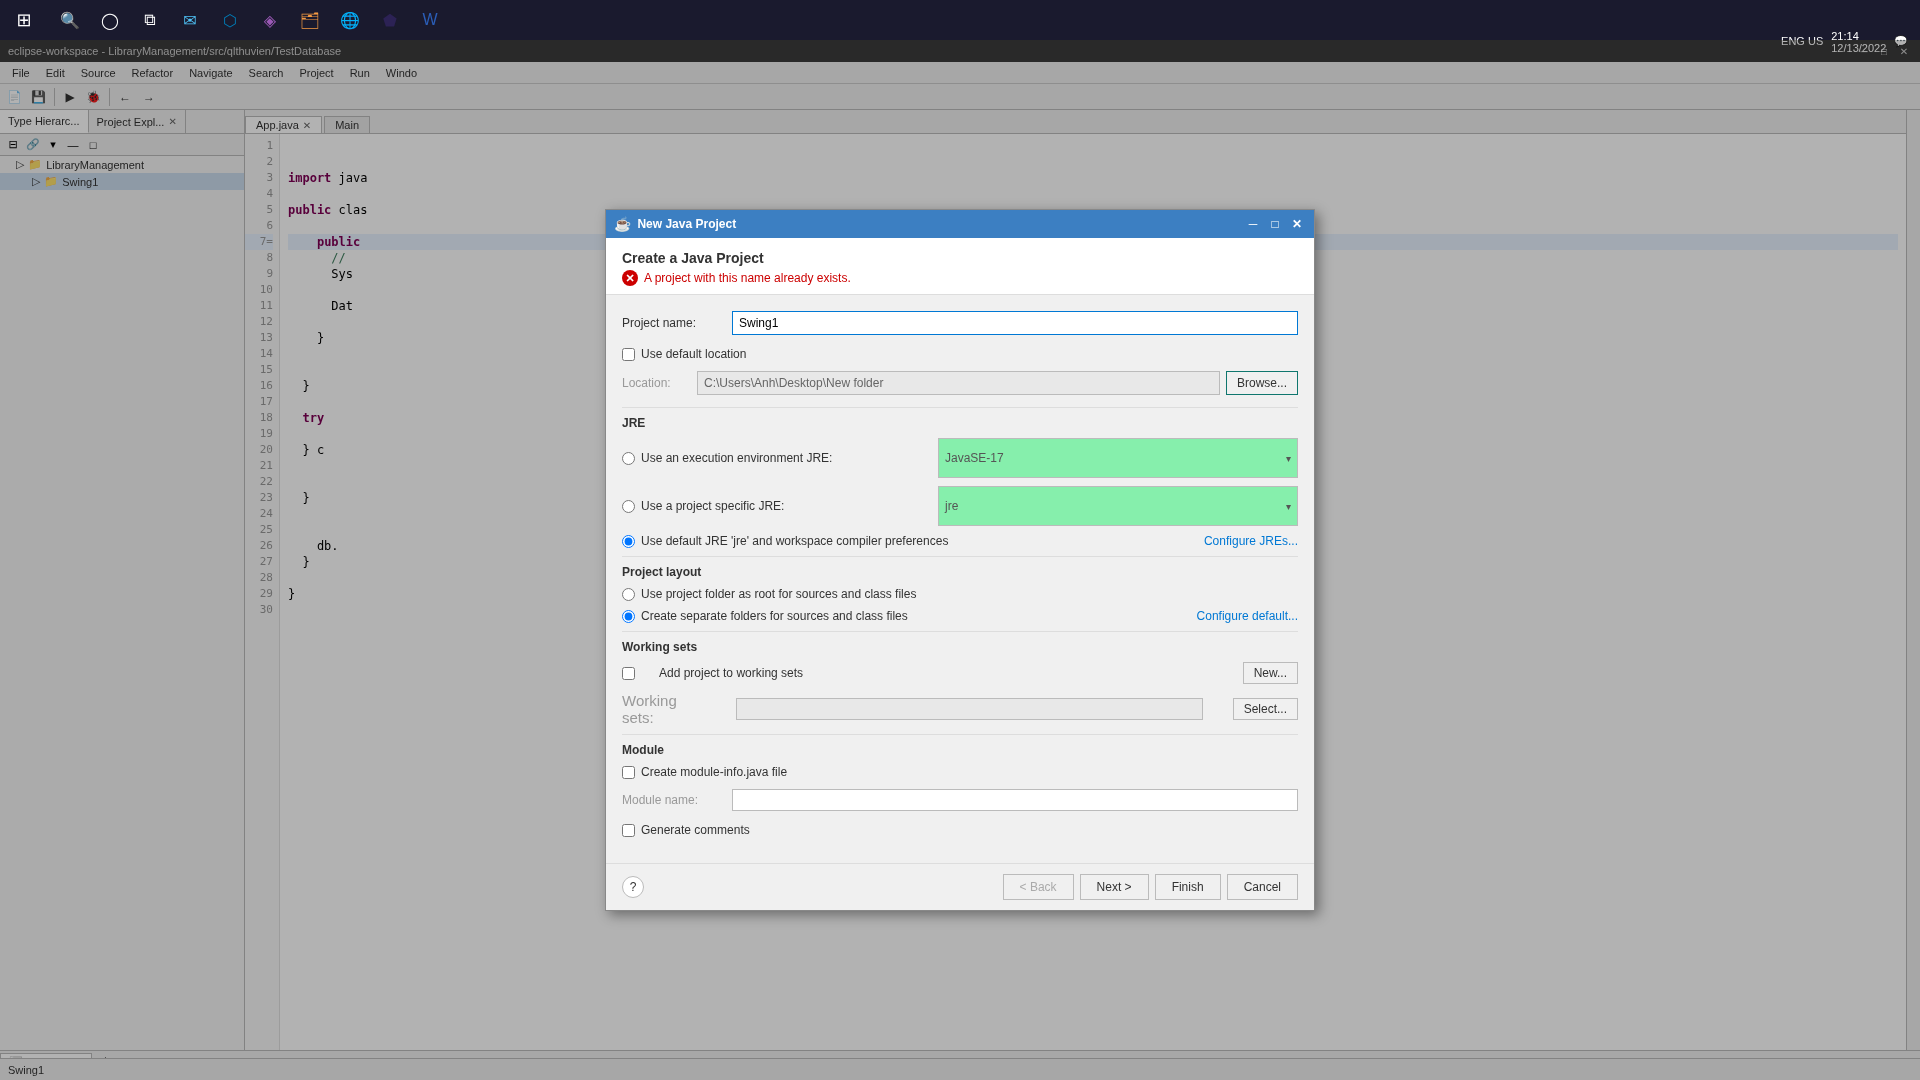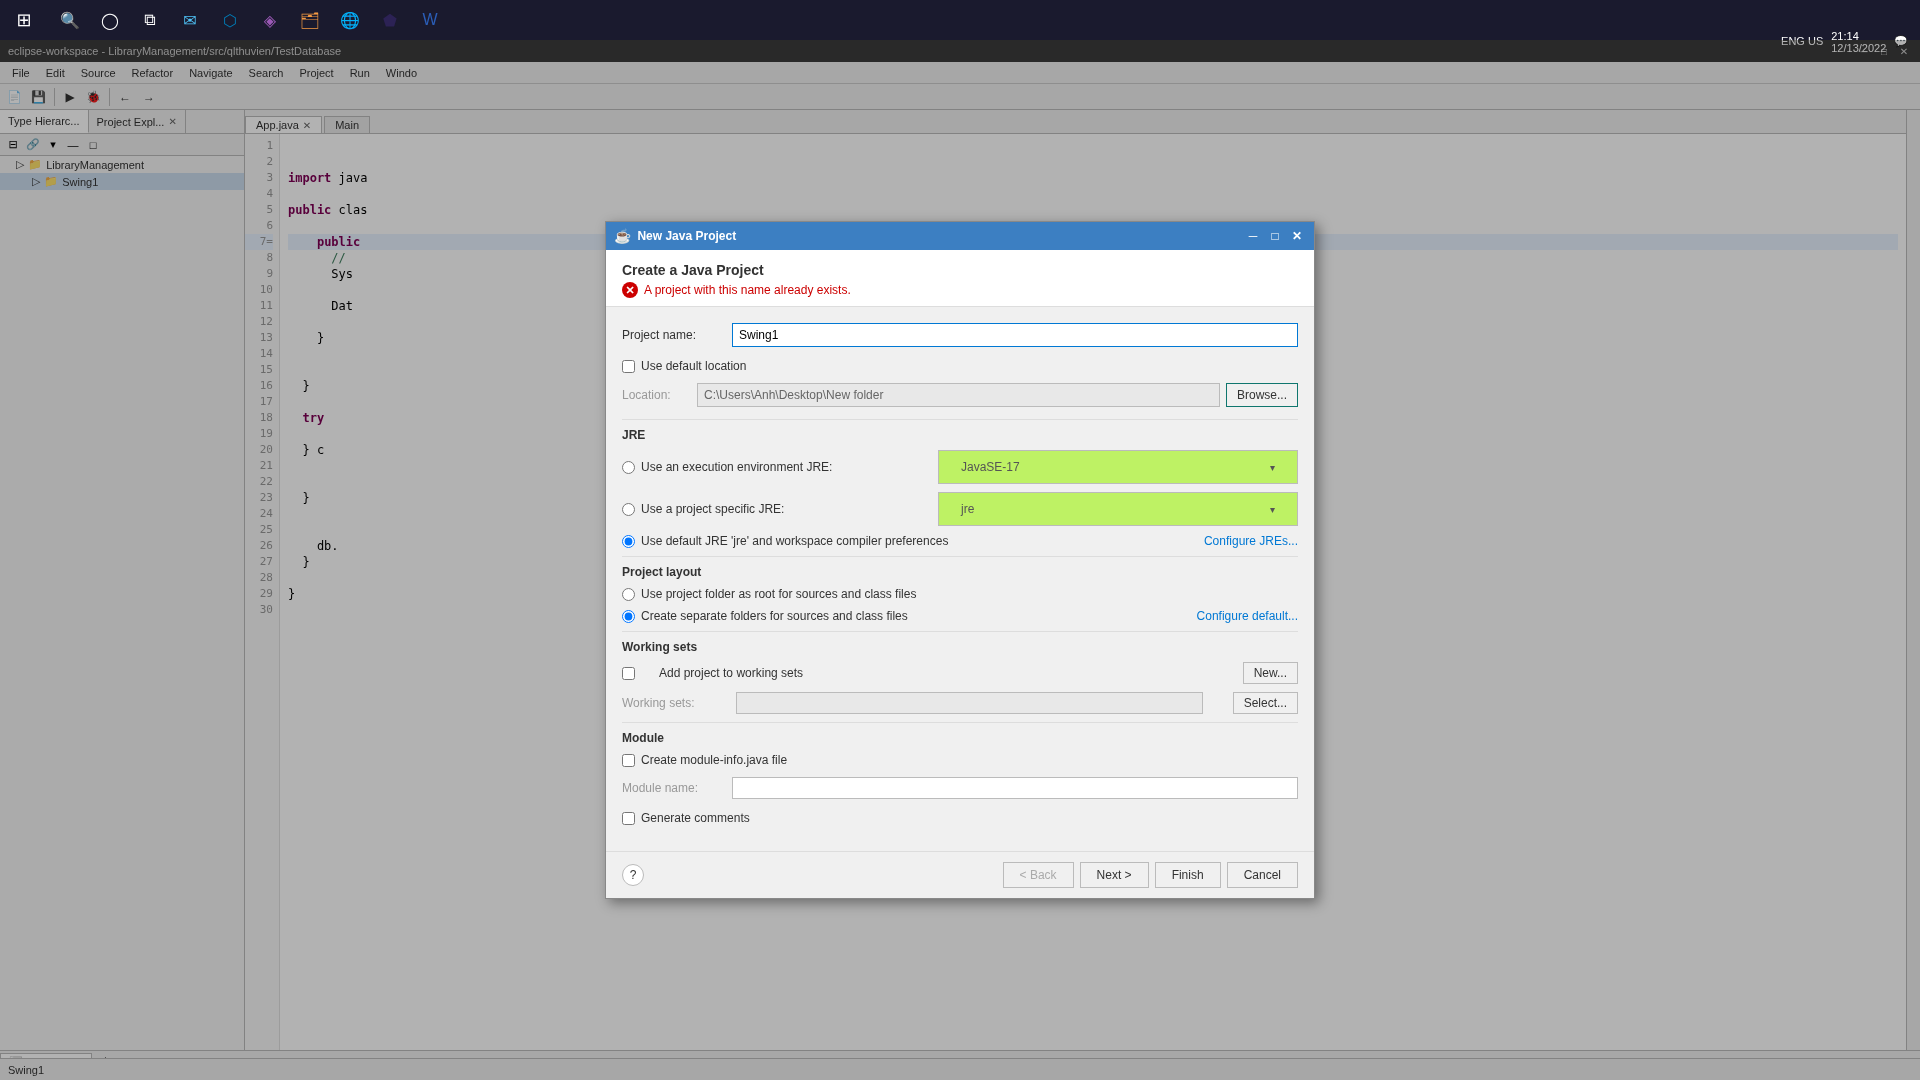--- a/index.html
+++ b/index.html
@@ -304,42 +304,42 @@
     }
 
     .radio-row {
       display: flex; align-items: center; margin-bottom: 8px; gap: 6px;
     }
     .radio-row input[type="radio"] {
       width: 13px; height: 13px; cursor: pointer;
     }
     .radio-label { font-size: 12px; color: #333; flex: 1; }
     .jre-dropdown {
-      width: 360px; height: 34px;
-      border: 1px solid #bbb; background: #bef264;
-      font-size: 12px; padding: 2px 22px; color: #555;
+      width: 360px; height: 40px;
+      border: 1px solid #bbb; background: #86efac;
+      font-size: 12px; padding: 2px 6px; color: #555;
       display: flex; align-items: center; justify-content: space-between;
     }
     .jre-dropdown-arrow { font-size: 10px; color: #555; }
     .configure-link {
       color: #0078d4; font-size: 12px; cursor: pointer; text-decoration: none;
       margin-left: auto;
     }
 
     .divider { height: 1px; background: #ddd; margin: 8px 0; }
 
     .working-sets-row {
       display: flex; align-items: center; gap: 24px; margin-bottom: 8px;
     }
     .working-sets-input {
       flex: 1; height: 22px;
       border: 1px solid #bbb; background: #e8e8e8;
       font-size: 12px; padding: 0 6px; color: #666;
     }
-    .working-sets-label { width: 90px; font-size: 12px; color: #999; }
+    .working-sets-label { width: 90px; font-size: 15px; color: #999; }
 
     .dialog-footer {
       padding: 10px 16px;
       background: #f0f0f0;
       border-top: 1px solid #ddd;
       display: flex; align-items: center; justify-content: flex-end;
       gap: 6px;
     }
     .help-btn {
       width: 22px; height: 22px;

